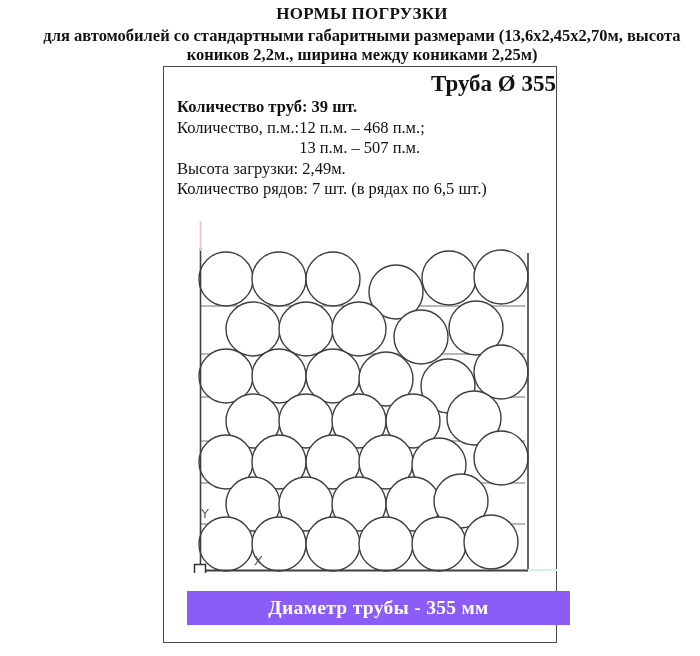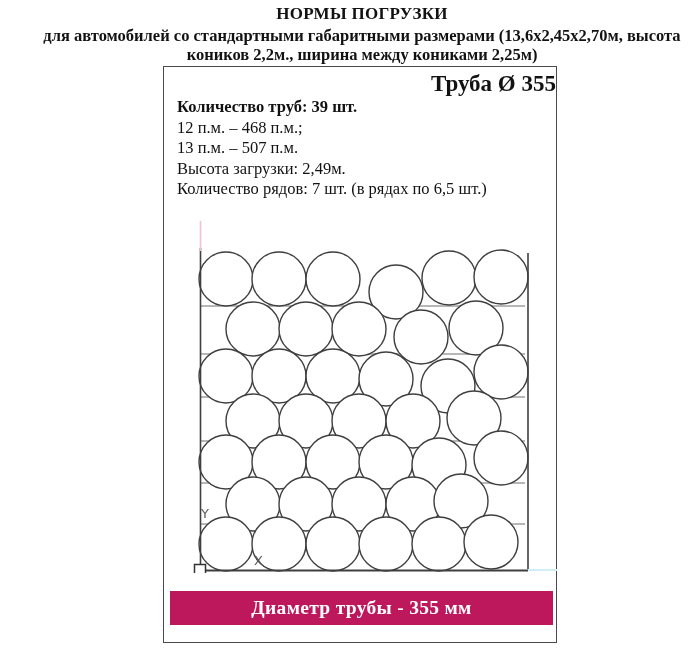--- a/index.html
+++ b/index.html
@@ -18,22 +18,22 @@
   .card-title { text-align:right; font-size:23px; font-weight:bold; margin-top:4px; }
   .specs { position:absolute; left:13px; top:30px; width:375px; font-size:16.5px; line-height:20.5px; }
   .spec-bold { font-weight:bold; }
   .pm-row { display:flex; }
   .pm-label { white-space:pre; }
   .pm-col { }
 
   .diagram-svg { position:absolute; left:22px; top:154px; width:372px; height:352px; }
 
   .banner {
-    position:absolute; left:6px; top:524px; width:383px; height:34px;
-    background:#be185d; color:#ffffff; display:flex; align-items:center; justify-content:center;
+    position:absolute; left:23px; top:524px; width:383px; height:34px;
+    background:#8b5cf6; color:#ffffff; display:flex; align-items:center; justify-content:center;
     font-size:19.5px; font-weight:bold; letter-spacing:0.3px;
   }
 
   .cad-label { font-family:"DejaVu Sans", sans-serif; font-size:13px; fill:#5a5a5a; }
 </style>
 </head>
 <body>
 
 <div class="page">
 
@@ -43,20 +43,21 @@
     <div class="header-sub">коников 2,2м., ширина между кониками 2,25м)</div>
   </div>
 
   <div class="card">
 
     <div class="card-title">Труба Ø 355</div>
 
     <div class="specs">
       <div class="spec-bold">Количество труб: 39 шт.</div>
       <div class="pm-row">
+        <span class="pm-label">Количество, п.м.:</span>
         <div class="pm-col">
           <div>12 п.м. – 468 п.м.;</div>
           <div>13 п.м. – 507 п.м.</div>
         </div>
       </div>
       <div>Высота загрузки: 2,49м.</div>
       <div>Количество рядов: 7 шт. (в рядах по 6,5 шт.)</div>
     </div>
 
     <svg class="diagram-svg" viewBox="0 0 372 352" xmlns="http://www.w3.org/2000/svg">

